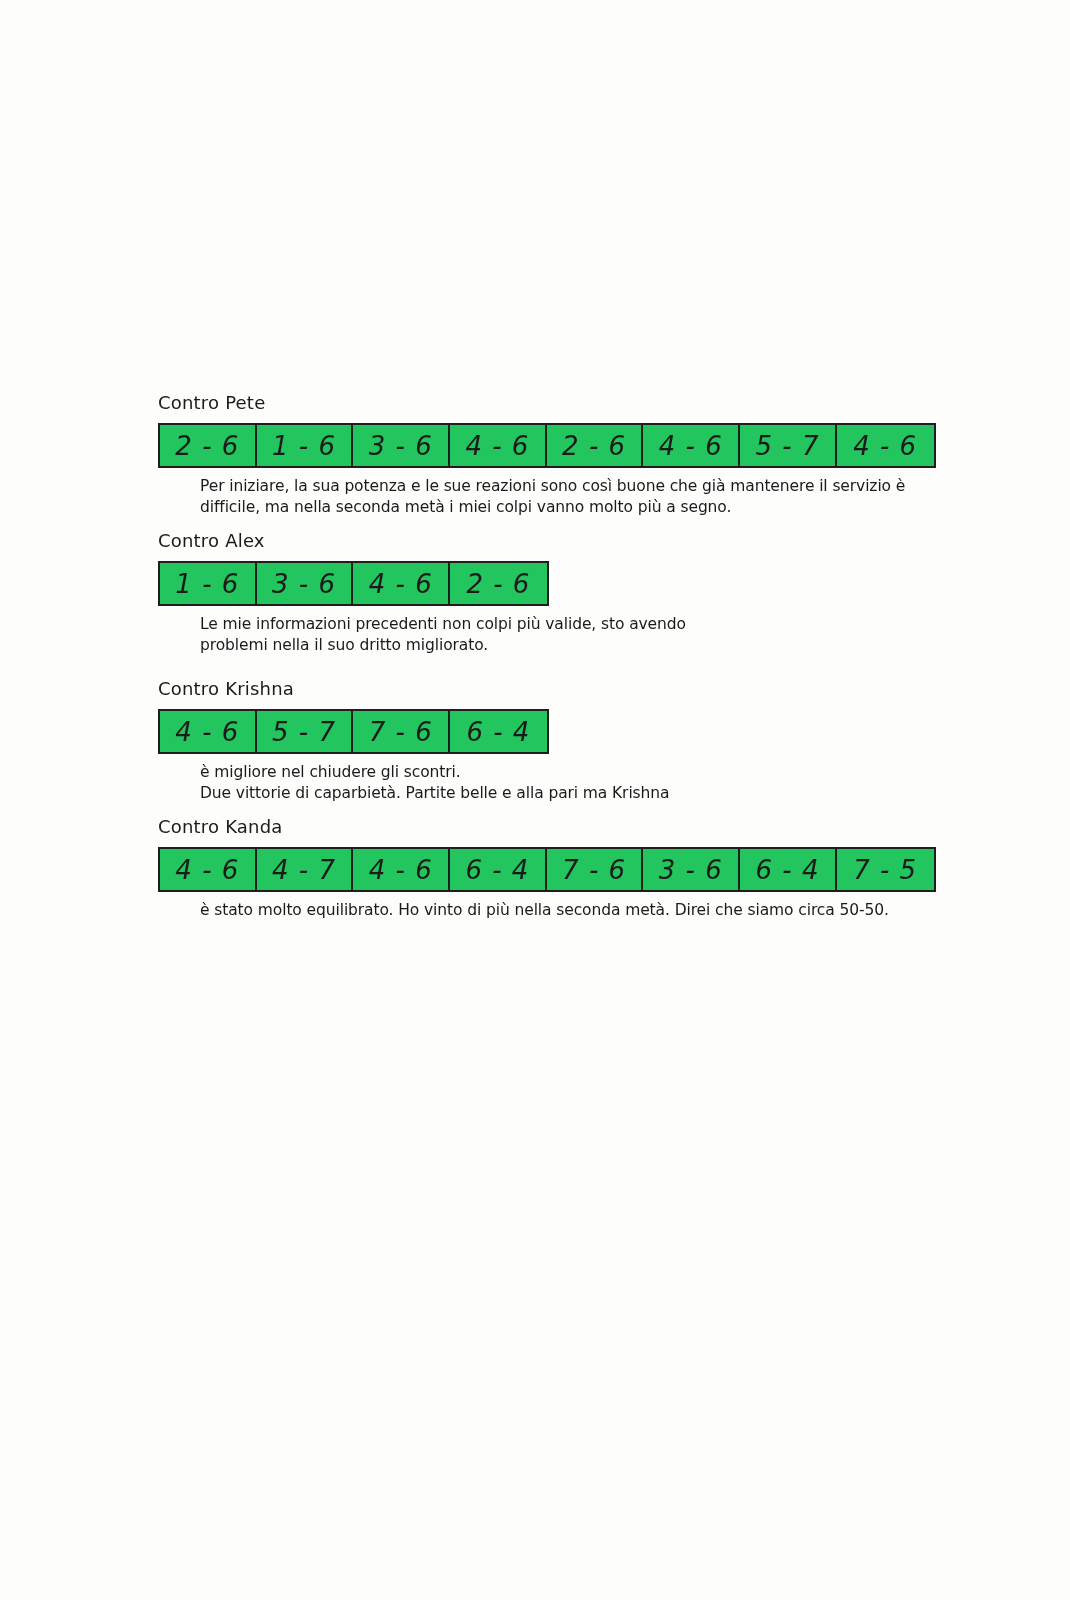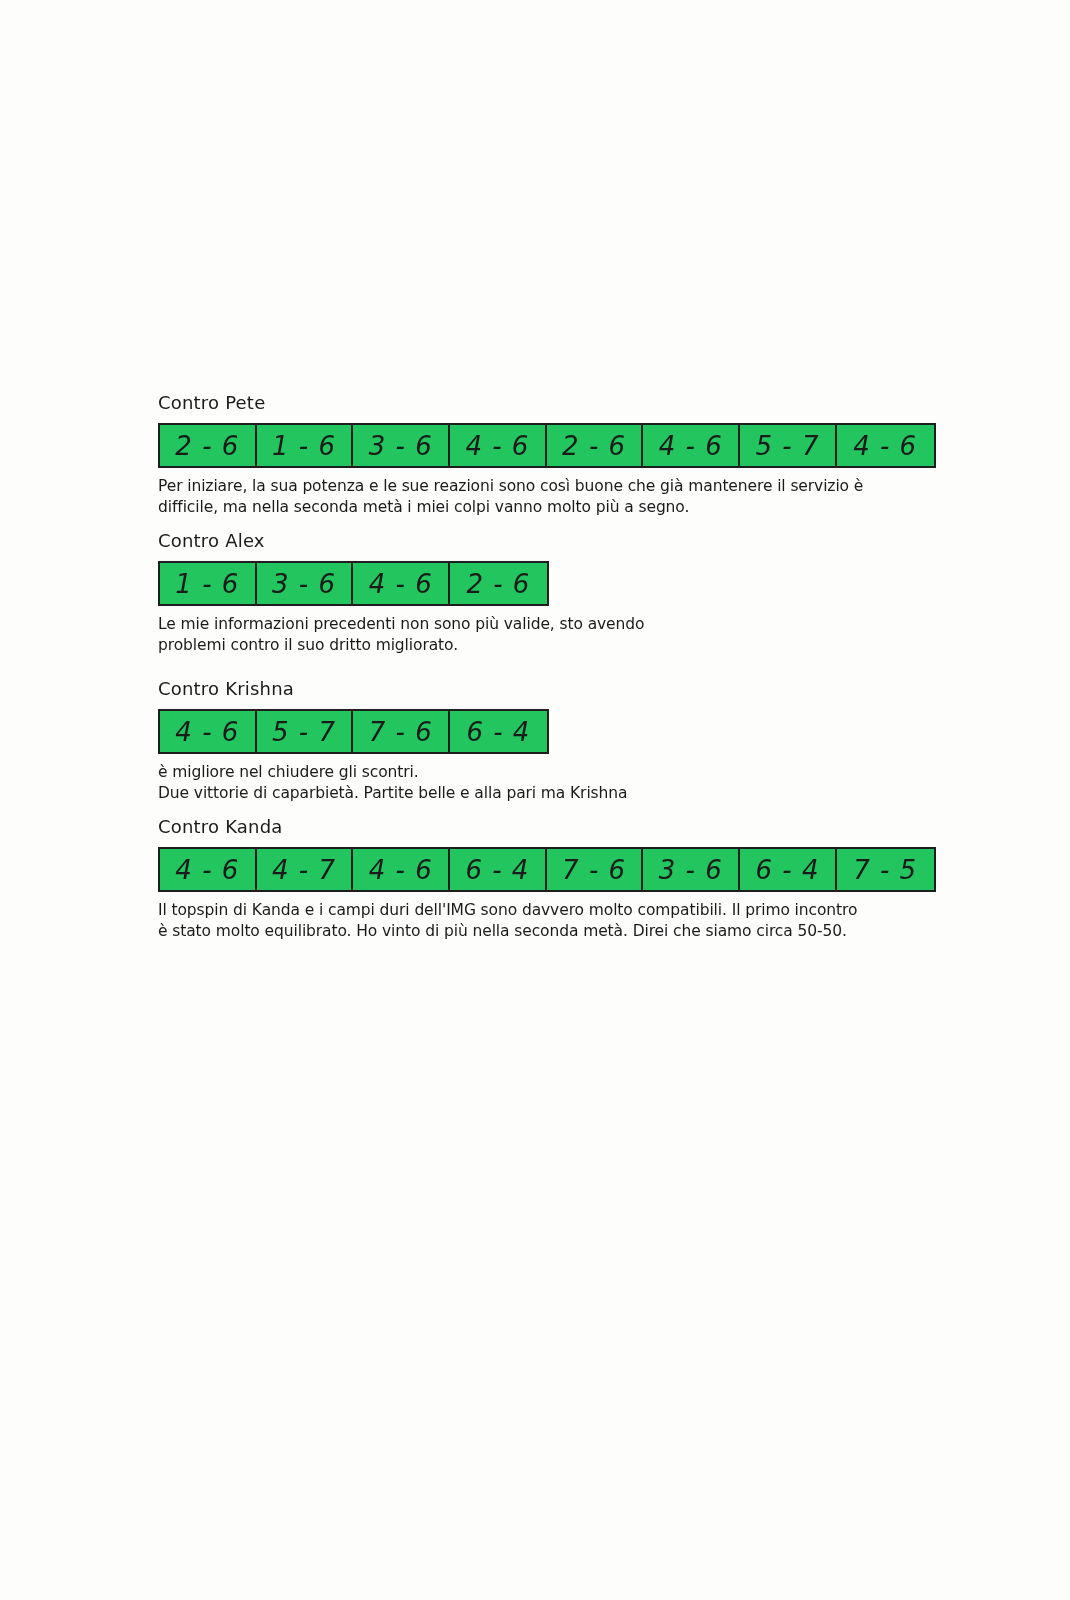--- a/index.html
+++ b/index.html
@@ -63,20 +63,21 @@
 
   .note {
     font-size: 15.5px;
     line-height: 21px;
     letter-spacing: -0.1px;
     color: #1b1b1b;
   }
   .note-line {
     display: block;
     white-space: nowrap;
+    margin-left: 42px;
   }
 </style>
 </head>
 <body>
 
 <div class="page">
 
   <section class="match-section" id="section-pete">
     <div class="section-title">Contro Pete</div>
     <div class="score-table">
@@ -97,22 +98,22 @@
 
   <section class="match-section" id="section-alex">
     <div class="section-title">Contro Alex</div>
     <div class="score-table">
       <div class="score-cell">1 - 6</div>
       <div class="score-cell">3 - 6</div>
       <div class="score-cell">4 - 6</div>
       <div class="score-cell">2 - 6</div>
     </div>
     <p class="note">
-      <span class="note-line">Le mie informazioni precedenti non sono più valide, sto avendo</span>
-      <span class="note-line">problemi contro il suo dritto migliorato.</span>
+      <span class="note-line">Le mie informazioni precedenti non colpi più valide, sto avendo</span>
+      <span class="note-line">problemi nella il suo dritto migliorato.</span>
     </p>
   </section>
 
   <section class="match-section" id="section-krishna">
     <div class="section-title">Contro Krishna</div>
     <div class="score-table">
       <div class="score-cell">4 - 6</div>
       <div class="score-cell">5 - 7</div>
       <div class="score-cell">7 - 6</div>
       <div class="score-cell">6 - 4</div>
@@ -129,18 +130,17 @@
       <div class="score-cell">4 - 6</div>
       <div class="score-cell">4 - 7</div>
       <div class="score-cell">4 - 6</div>
       <div class="score-cell">6 - 4</div>
       <div class="score-cell">7 - 6</div>
       <div class="score-cell">3 - 6</div>
       <div class="score-cell">6 - 4</div>
       <div class="score-cell">7 - 5</div>
     </div>
     <p class="note">
-      <span class="note-line">Il topspin di Kanda e i campi duri dell'IMG sono davvero molto compatibili. Il primo incontro</span>
       <span class="note-line">è stato molto equilibrato. Ho vinto di più nella seconda metà. Direi che siamo circa 50-50.</span>
     </p>
   </section>
 
 </div>
 
 </body></html>

